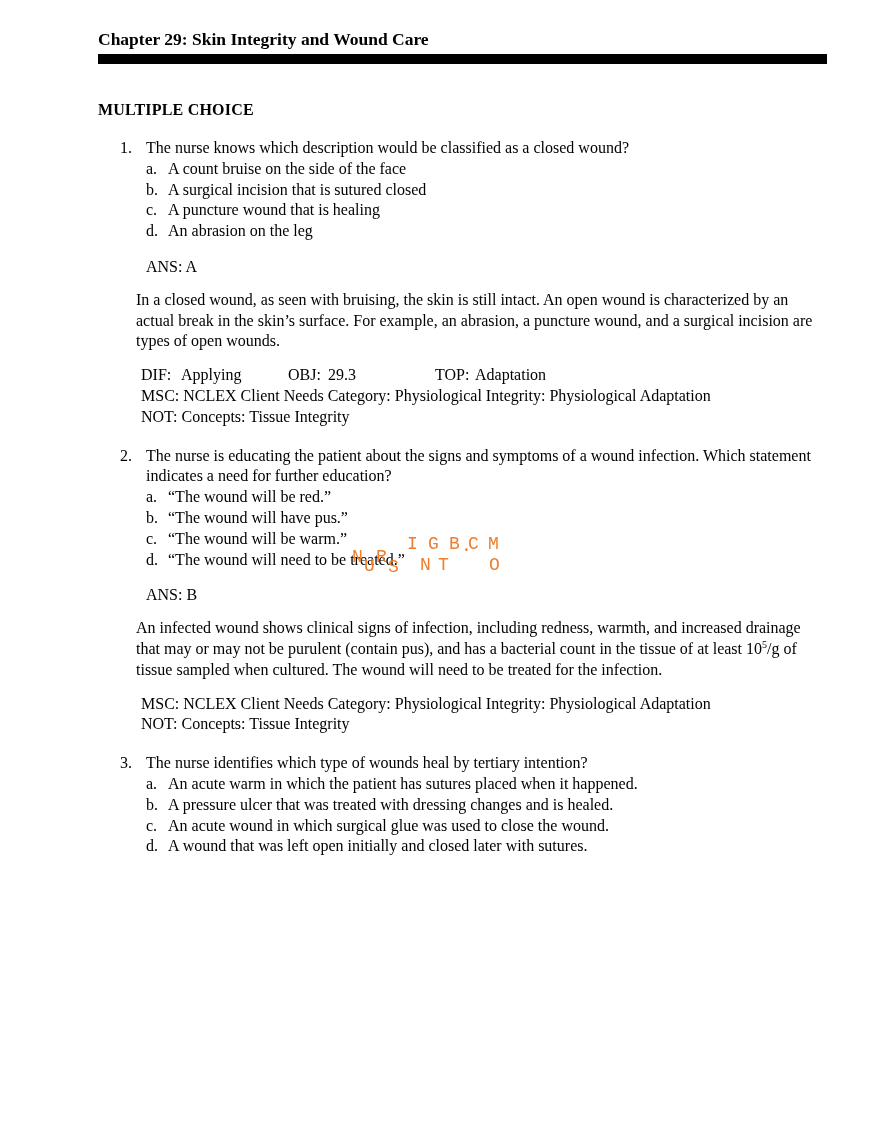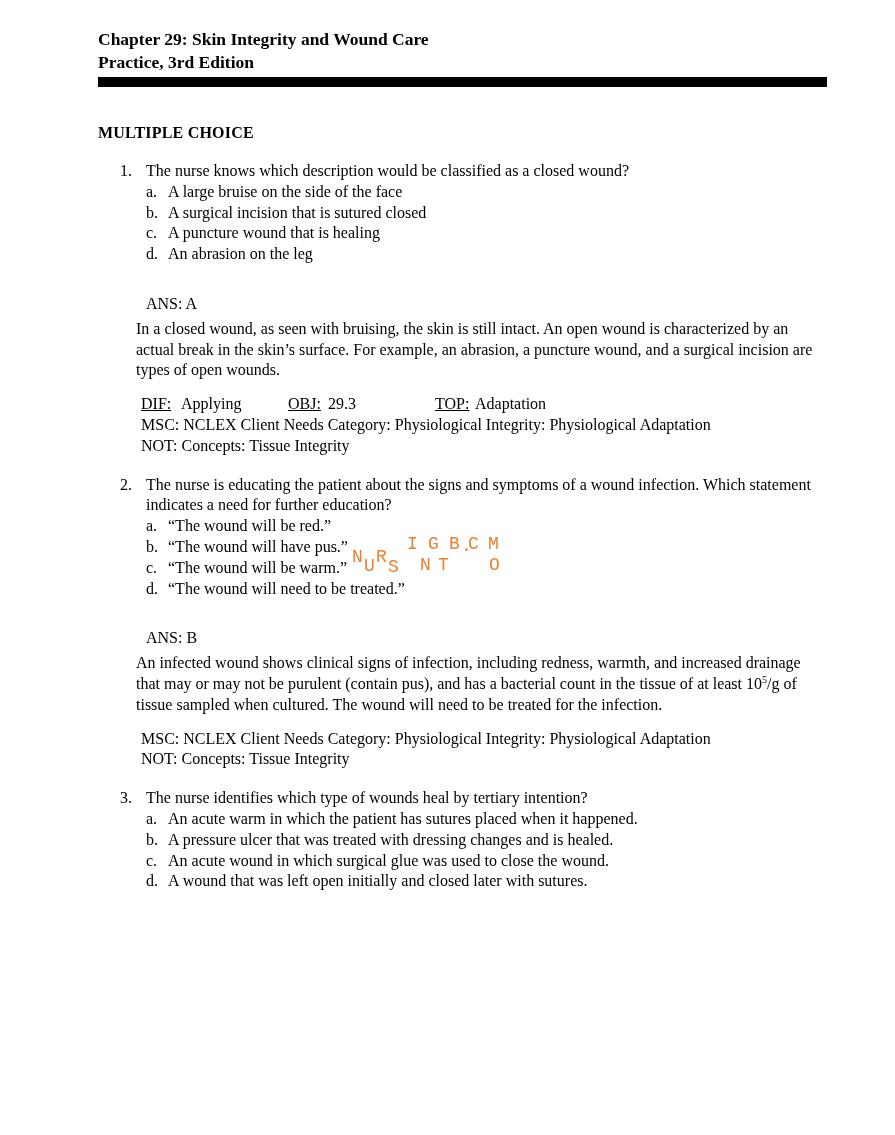--- a/index.html
+++ b/index.html
@@ -40,63 +40,62 @@
   
   .question { margin-top: 18px; }
   .q-line { display: flex; margin-left: 22px; }
   .q-num { width: 26px; flex: none; }
   .q-text { width: 690px; }
 
   .opt { display: flex; margin-left: 48px; }
   .opt-letter { width: 22px; flex: none; }
   .opt-text { width: 668px; }
 
-  .ans { margin: 29px 0 0 48px; }
+  .ans { margin: 15px 0 0 48px; }
   p { margin: 0; }
-  .rationale { margin: 4px 0 0 38px; width: 690px; }
+  .rationale { margin: 12px 0 0 38px; width: 690px; }
   .rationale sup { font-size: 10px; line-height: 0; }
 
   .tags { margin: 13px 0 0 43px; }
   .tag-row { }
   .tag-pair { display: inline-block; }
   .tag-pair.w1, .tag-pair.w2 { width: 147px; }
-  .tag-label { display: inline-block; width: 40px; text-decoration: underline; }
+  .tag-label { display: inline-block; width: 40px; }
   .tag-line { }
 
   
   .watermark { position: absolute; left: 0; top: 0; pointer-events: none; }
   .watermark span {
     position: absolute;
     font-family: "Liberation Mono", "DejaVu Sans Mono", monospace;
     font-size: 18px;
     line-height: 18px;
     font-weight: normal;
   }
 </style>
 </head>
 <body>
 
 <div class="page">
 
   <header>
     <div class="h-line">Chapter 29: Skin Integrity and Wound Care</div>
-    <div class="h-line">Practice, 3rd Edition</div>
     <div class="rule"></div>
   </header>
 
   <div class="section-label">MULTIPLE CHOICE</div>
 
   <section class="question">
     <div class="q-line">
       <span class="q-num">1.</span>
       <span class="q-text">The nurse knows which description would be classified as a closed wound?</span>
     </div>
     <div class="opt">
       <span class="opt-letter">a.</span>
-      <span class="opt-text">A large bruise on the side of the face</span>
+      <span class="opt-text">A count bruise on the side of the face</span>
     </div>
     <div class="opt">
       <span class="opt-letter">b.</span>
       <span class="opt-text">A surgical incision that is sutured closed</span>
     </div>
     <div class="opt">
       <span class="opt-letter">c.</span>
       <span class="opt-text">A puncture wound that is healing</span>
     </div>
     <div class="opt">

